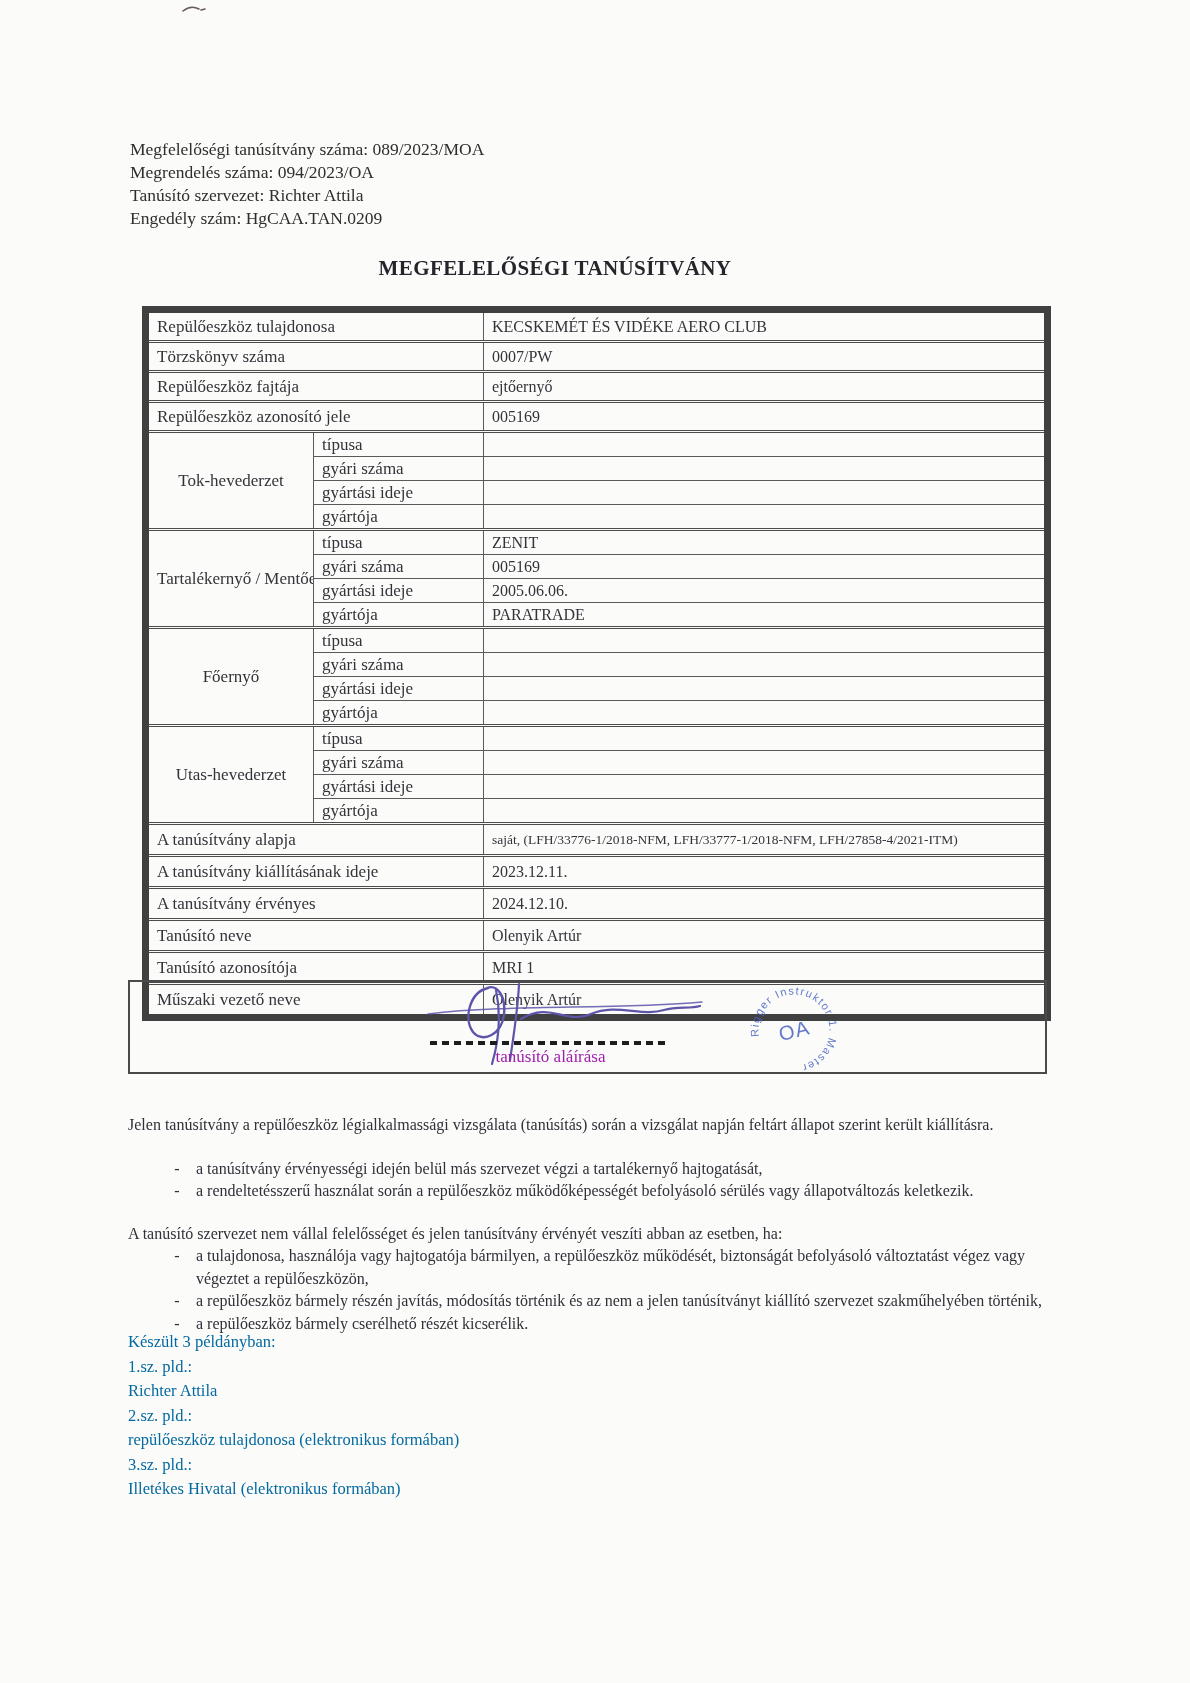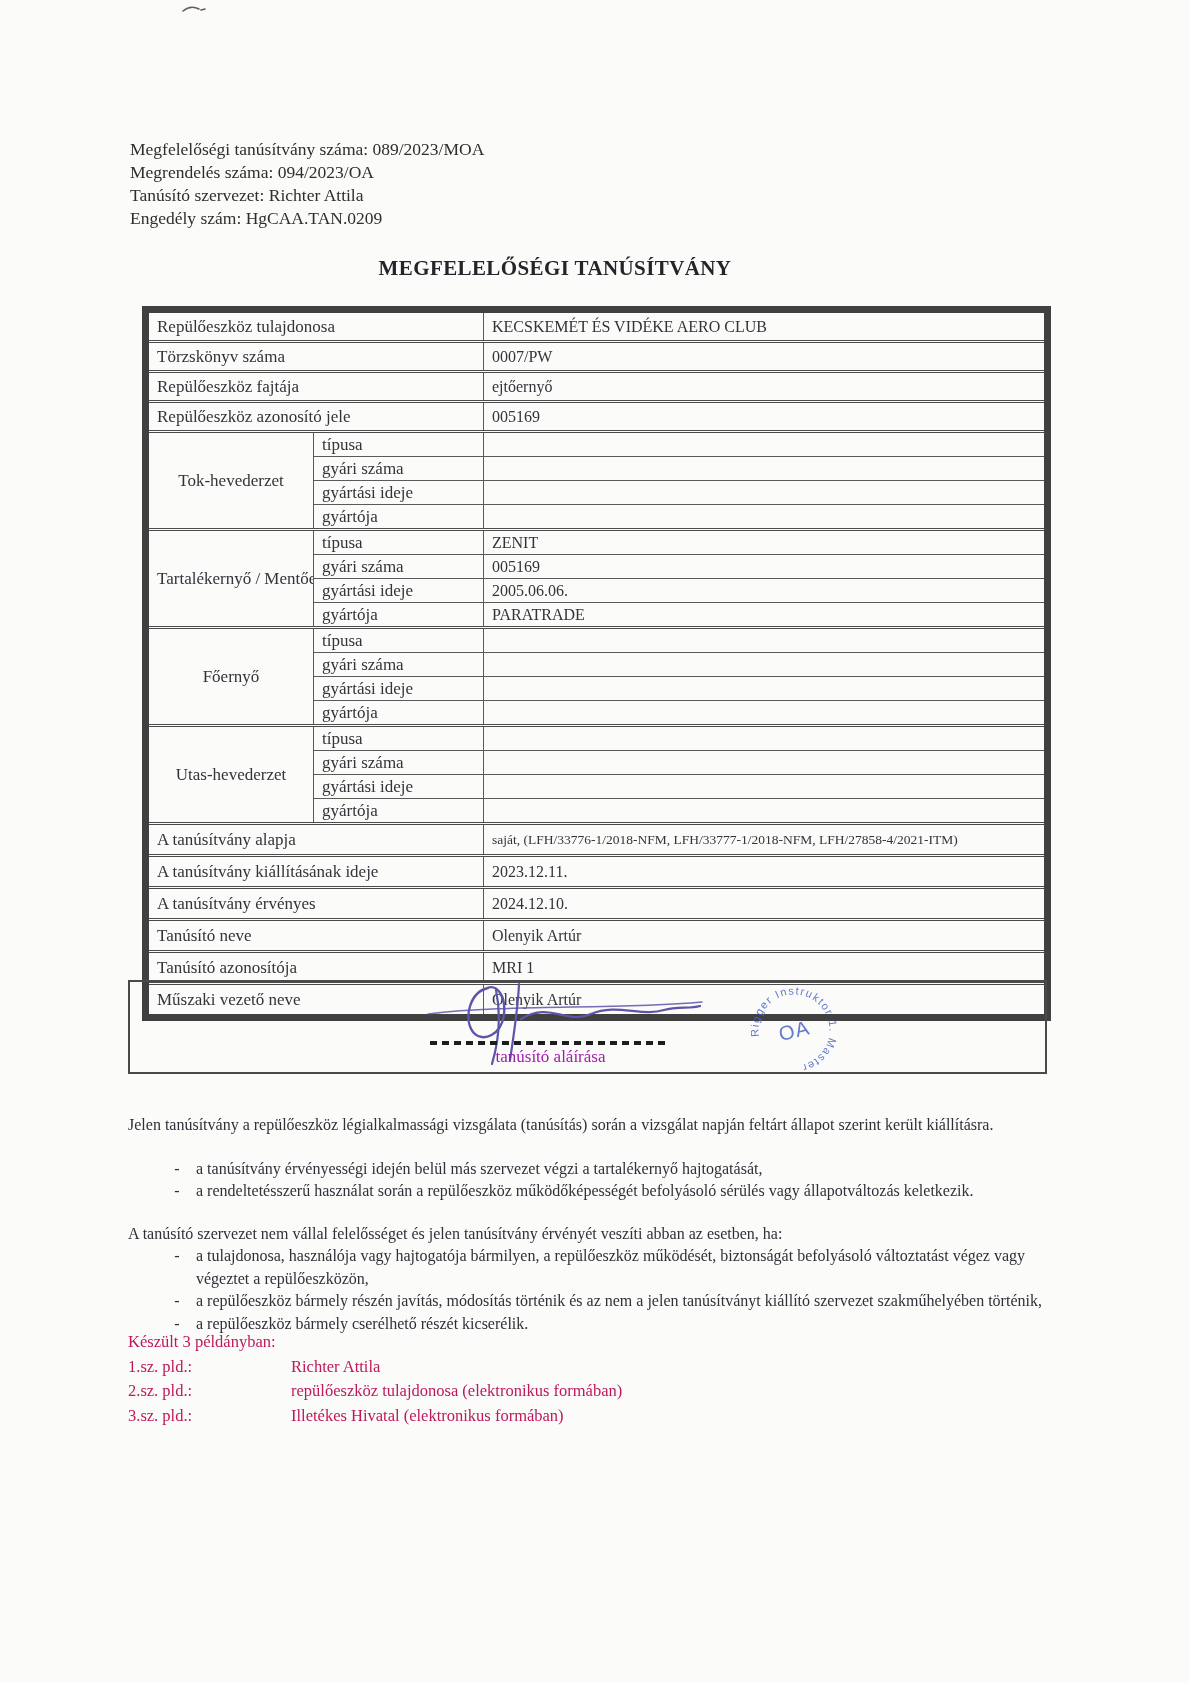--- a/index.html
+++ b/index.html
@@ -43,22 +43,22 @@
   .stamp { position:absolute; left:742px; top:980px; width:104px; height:100px; transform:rotate(-14deg); opacity:0.85; }
   
   .notes { position:absolute; left:128px; top:1114px; width:952px; font-size:16px; line-height:22.5px; color:#30303a; }
   .notes .para { margin:0 0 0 0; }
   .gap1 { height:21px; }
   .gap2 { height:20px; }
   .b-row { display:flex; }
   .b-dash { margin-left:30px; width:38px; text-align:center; flex:0 0 auto; }
   .b-text { flex:1 1 auto; }
   
-  .copies { position:absolute; left:128px; top:1330px; font-size:16.5px; line-height:24.5px; color:#be185d; }
-  .copy-row { display:flex; }
+  .copies { position:absolute; left:128px; top:1330px; font-size:16.5px; line-height:24.5px; color:#0369a1; }
+  .copy-row { display:flex;flex-direction:column; }
   .copy-num { width:163px; flex:0 0 auto; }
   
   .pen-mark { position:absolute; left:181px; top:4px; width:26px; height:10px; }
 </style>
 </head>
 <body>
 
 <div class="page">
 
   <svg class="pen-mark" viewBox="0 0 26 10">

